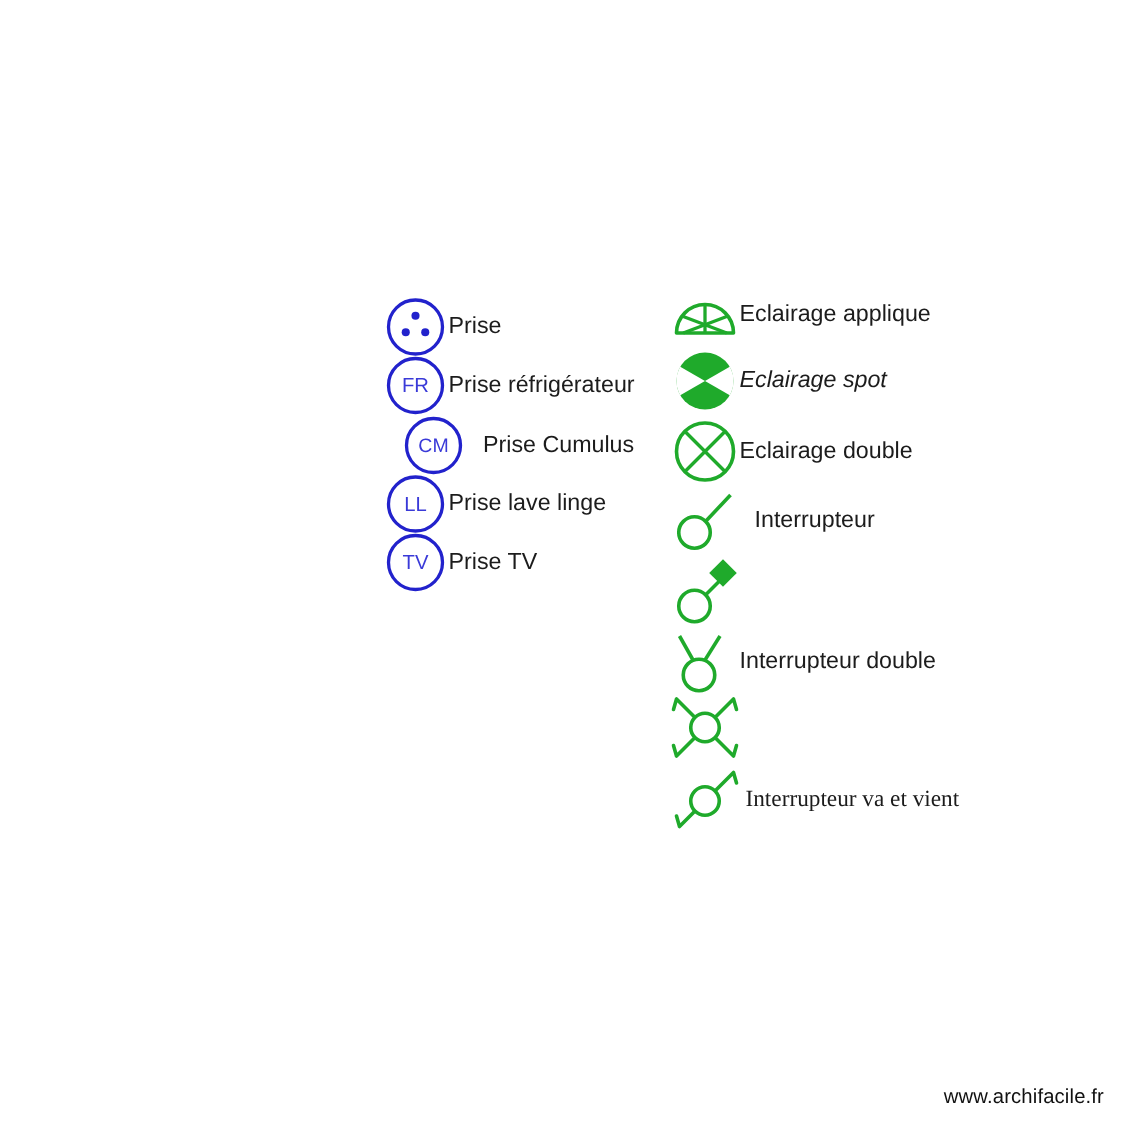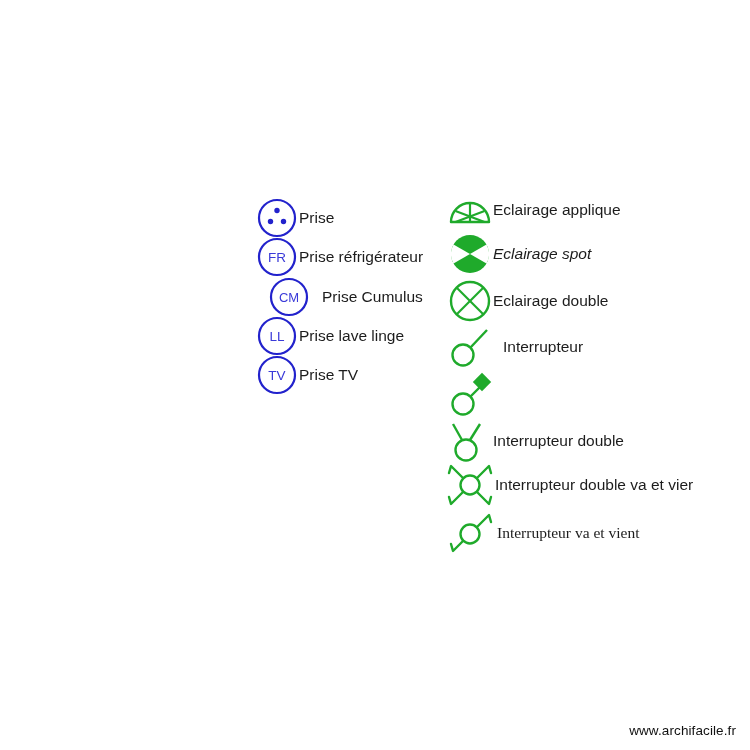--- a/index.html
+++ b/index.html
@@ -160,21 +160,20 @@
     </div>
 
     <div class="legend-row" style="left:-2px; top:270px;">
       <svg class="sym" width="50" height="50" viewBox="0 0 50 50">
         <circle cx="25" cy="25" r="9.5" fill="none" stroke="#1faa2b" stroke-width="2.4"></circle>
         <polyline points="18,18 6,6 4,13" fill="none" stroke="#1faa2b" stroke-width="2.4" stroke-linejoin="round" stroke-linecap="round"></polyline>
         <polyline points="32,18 44,6 46,13" fill="none" stroke="#1faa2b" stroke-width="2.4" stroke-linejoin="round" stroke-linecap="round"></polyline>
         <polyline points="18,32 6,44 4,37" fill="none" stroke="#1faa2b" stroke-width="2.4" stroke-linejoin="round" stroke-linecap="round"></polyline>
         <polyline points="32,32 44,44 46,37" fill="none" stroke="#1faa2b" stroke-width="2.4" stroke-linejoin="round" stroke-linecap="round"></polyline>
       </svg>
-      <span class="legend-label lbl-green">Interrupteur double va et vier</span>
     </div>
 
     <div class="legend-row" style="left:2px; top:318px;font-family:Liberation Serif, serif;">
       <svg class="sym" width="48" height="50" viewBox="0 0 48 50">
         <circle cx="21" cy="26" r="9.5" fill="none" stroke="#1faa2b" stroke-width="2.4"></circle>
         <polyline points="28,19 40,7 42,14" fill="none" stroke="#1faa2b" stroke-width="2.4" stroke-linejoin="round" stroke-linecap="round"></polyline>
         <polyline points="14,33 4,43 2,36" fill="none" stroke="#1faa2b" stroke-width="2.4" stroke-linejoin="round" stroke-linecap="round"></polyline>
       </svg>
       <span class="legend-label lbl-green">Interrupteur va et vient</span>
     </div>

